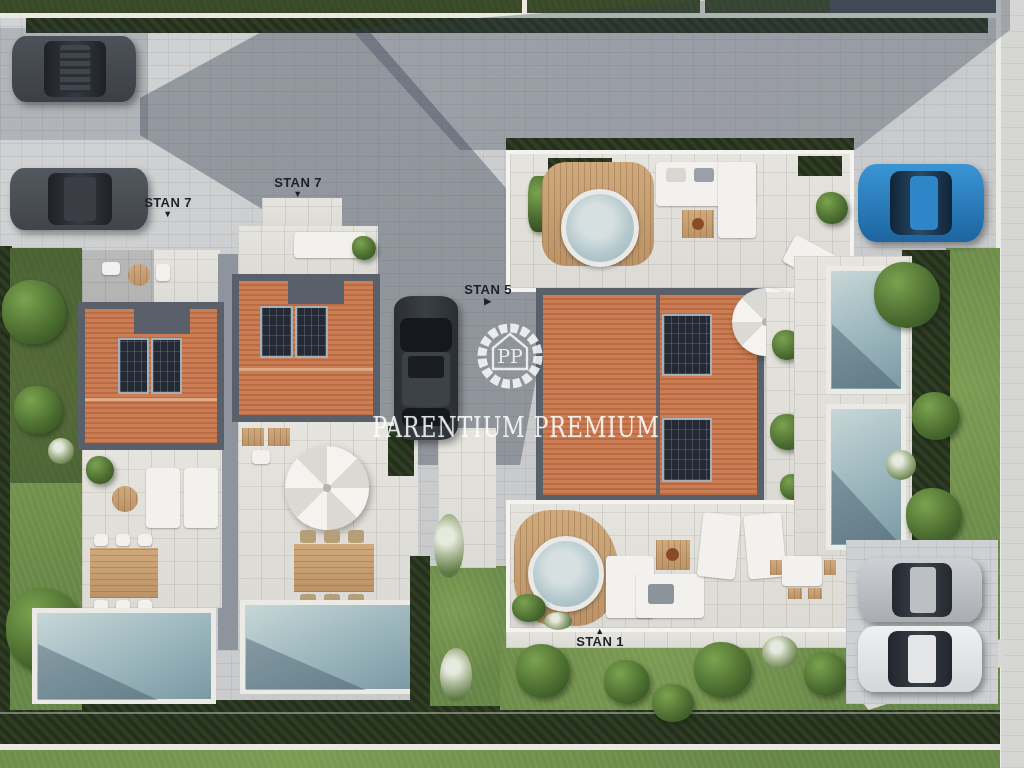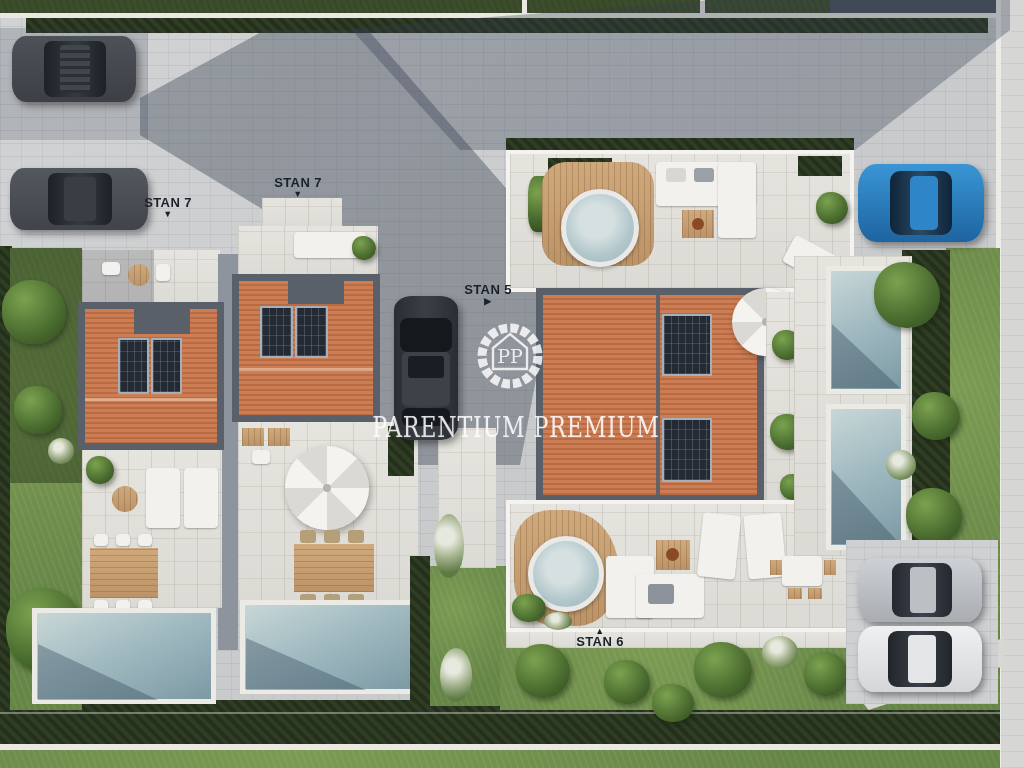--- a/index.html
+++ b/index.html
@@ -251,21 +251,21 @@
   <div class="a marker" style="left:268px;top:176px;width:60px">
     <div>STAN 7</div>
     <div class="arr">▼</div>
   </div>
   <div class="a marker" style="left:458px;top:283px;width:60px">
     <div>STAN 5</div>
     <div class="arr">▶</div>
   </div>
   <div class="a marker" style="left:570px;top:628px;width:60px">
     <div class="arr">▲</div>
-    <div>STAN 6</div>
+    <div>STAN 1</div>
   </div>
 
   <svg class="a" width="76" height="76" viewBox="0 0 76 76" style="left:472px;top:318px;opacity:.82;z-index:60">
     <circle cx="38" cy="38" r="28" fill="none" stroke="#ffffff" stroke-width="9" stroke-dasharray="8 3"></circle>
     <path d="M 21 51 L 21 30 L 38 16 L 55 30 L 55 51 Z" fill="none" stroke="#ffffff" stroke-width="2.4"></path>
     <text x="38" y="45" text-anchor="middle" font-family="DejaVu Serif, serif" font-size="19" fill="#ffffff">PP</text>
   </svg>
   <div class="a wm-text" style="left:516px;top:412px">PARENTIUM PREMIUM</div>
 
 </div>

